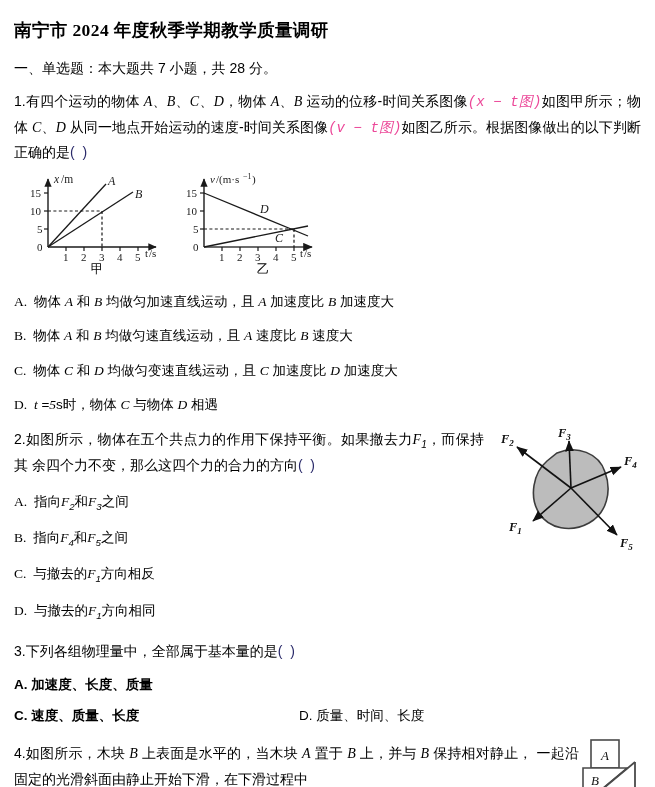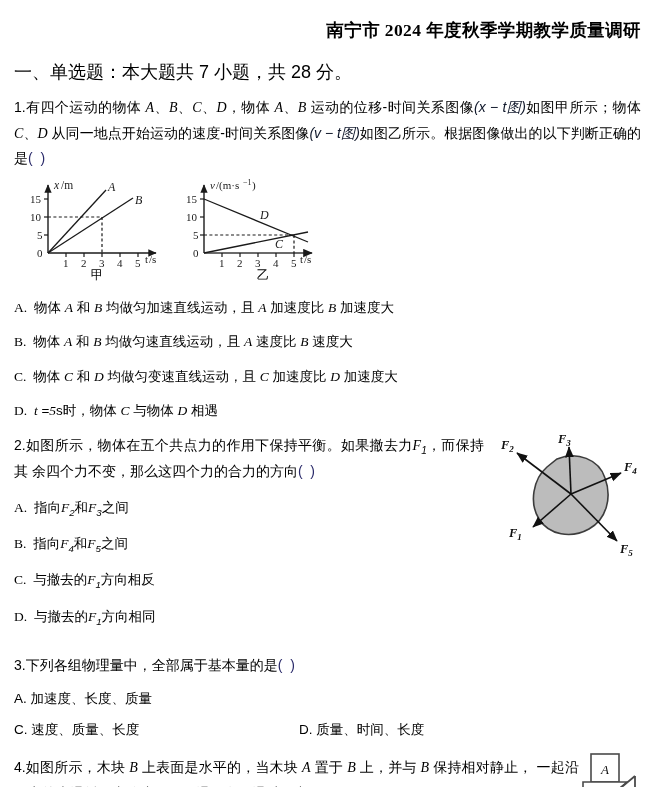--- a/index.html
+++ b/index.html
@@ -15,30 +15,30 @@
     color: #000000;
   }
   .page {
     width: 655px;
     height: 787px;
     position: relative;
     box-sizing: border-box;
     padding: 12px 14px 0 14px;
   }
   .title-main, .title-sub {
-    text-align: right;
+    text-align: left;
     font-weight: bold;
     font-size: 17.5px;
     letter-spacing: 0.4px;
   }
   .title-main { margin: 6px 0 0 0; }
   .title-sub { margin: 14px 0 0 0; }
 
   .section-head {
-    font-size: 18px;
+    font-size: 14px;
     margin: 18px 0 0 0;
     font-family: "Liberation Sans", "DejaVu Sans", sans-serif;
   }
   .q-block { margin-top: 11px; }
   .q-text {
     font-size: 14px;
     line-height: 1.75;
     text-align: justify;
     font-family: "Liberation Sans", "DejaVu Sans", sans-serif;
   }
@@ -50,40 +50,40 @@
   }
   .opt-label {
     font-family: "Liberation Serif", "DejaVu Serif", serif;
     margin-right: 3px;
   }
   .it {
     font-family: "Liberation Serif", "DejaVu Serif", serif;
     font-style: italic;
   }
   .mathblue {
-    font-family: Liberation Sans, sans-serif;
+    font-family: Liberation Mono, monospace;
     font-style: italic;
-    color: #0f172a;
+    color: #ec4899;
   }
   .paren { color: #2a2a6a; }
   sub {
     font-size: 0.72em;
     font-style: italic;
   }
 
   
   .opt-row {
     display: flex;
     margin-top: 13px;
   }
   .opt-row > div {
     font-size: 13.5px;
     font-family: "Liberation Sans", "DejaVu Sans", sans-serif;
   }
-  .opt-col-a { width: 285px; }
+  .opt-col-a { width: 285px; font-weight: bold; }
 
   
   .graphs {
     display: flex;
     margin-top: 4px;
     padding-left: 8px;
   }
   .graph-wrap { position: relative; }
   .graph-cap {
     text-align: center;
@@ -278,21 +278,21 @@
       <span class="opt-label">B.</span> 指向<span class="it">F</span><sub>4</sub>和<span class="it">F</span><sub>5</sub>之间
     </div>
     <div class="opt">
       <span class="opt-label">C.</span> 与撤去的<span class="it">F</span><sub>1</sub>方向相反
     </div>
     <div class="opt">
       <span class="opt-label">D.</span> 与撤去的<span class="it">F</span><sub>1</sub>方向相同
     </div>
   </div>
 
-  <div class="q-block" style="margin-top:24px;">
+  <div class="q-block" style="margin-top:16px;">
     <div class="q-text">
       3.下列各组物理量中，全部属于基本量的是<span class="paren">(&nbsp;&nbsp;)</span>
     </div>
     <div class="opt-row">
       <div class="opt-col-a">A. 加速度、长度、质量</div>
     </div>
     <div class="opt-row">
       <div class="opt-col-a">C. 速度、质量、长度</div>
       <div>D. 质量、时间、长度</div>
     </div>

